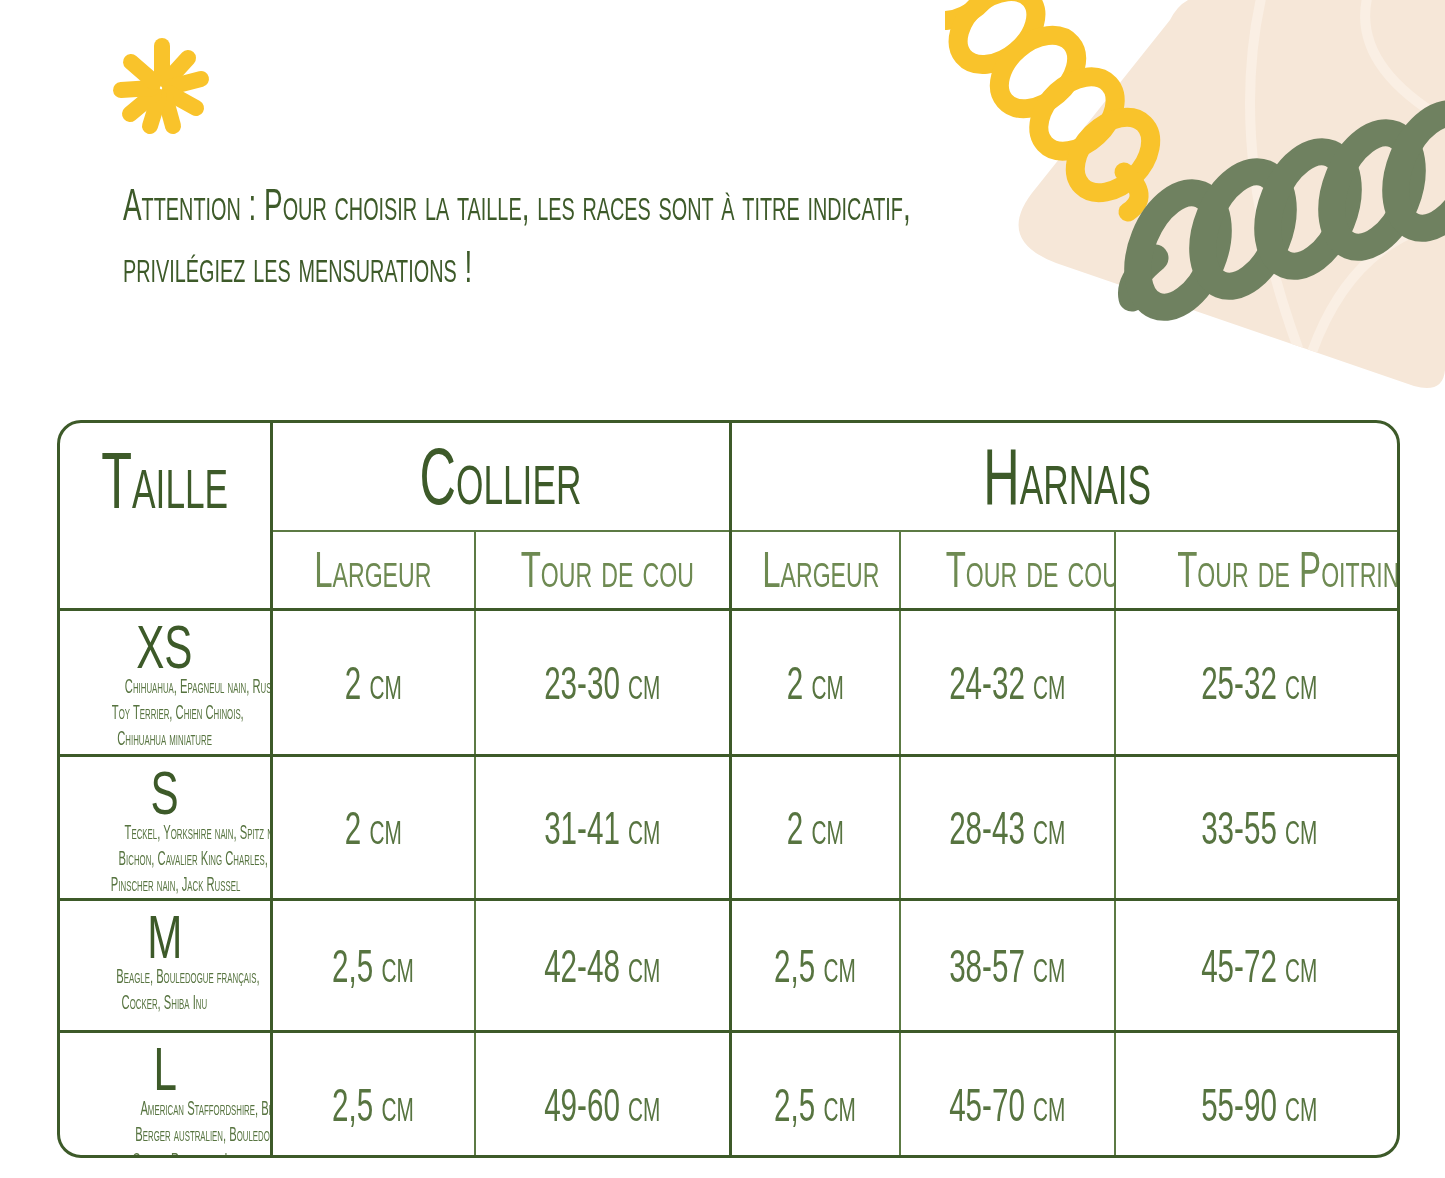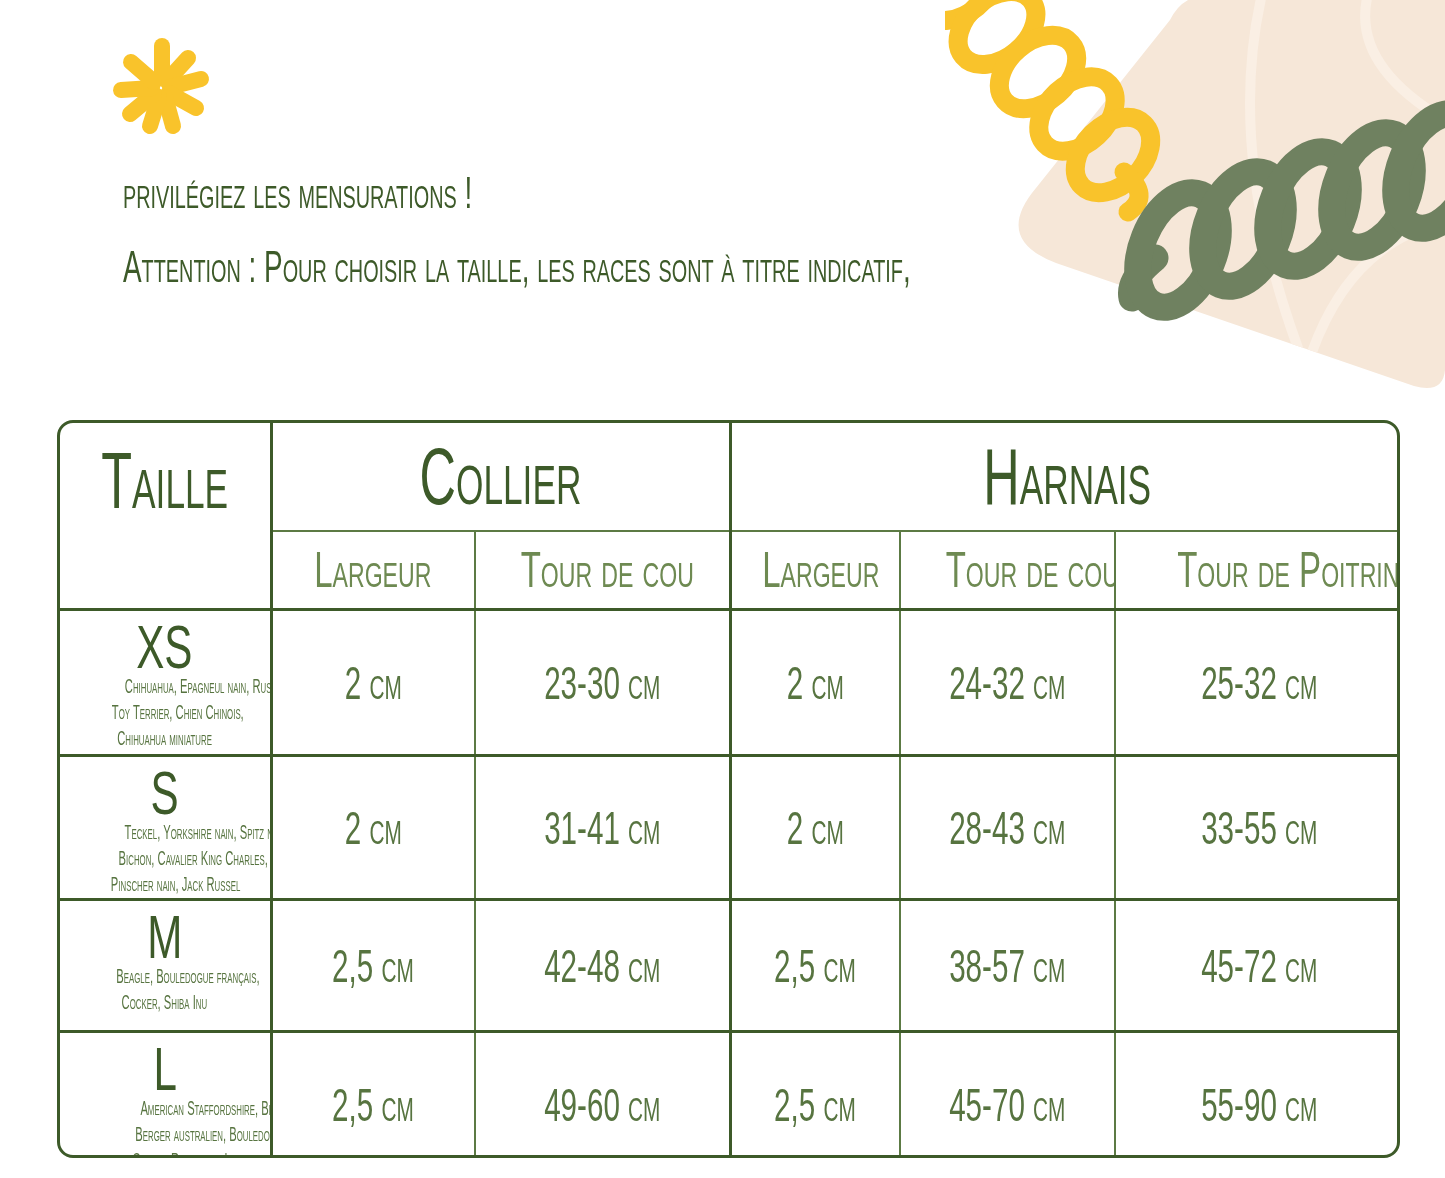--- a/index.html
+++ b/index.html
@@ -38,21 +38,21 @@
     transform:scale(0.62,1);transform-origin:left top;
   }
 
   
   .decor-right{position:absolute;left:945px;top:0;width:500px;height:420px;}
   .decor-asterisk{position:absolute;left:110px;top:38px;width:110px;height:100px;}
 
   
   .table-wrap{
     position:absolute;left:57px;top:420px;width:1343px;height:738px;
-    border:3px solid var(--dark);border-radius:16px;overflow:hidden;
+    border:3px solid var(--dark);border-radius:24px;overflow:hidden;
     background:#fff;
   }
   table{width:100%;height:100%;border-collapse:collapse;table-layout:fixed;}
   td{
     padding:0;text-align:center;vertical-align:middle;overflow:hidden;
   }
   .bl-major{border-left:3px solid var(--dark);}
   .bl-minor{border-left:2px solid var(--minor);}
   .bb-major{border-bottom:3px solid var(--dark);}
   .bb-minor{border-bottom:2px solid var(--minor);margin-top:32px;}
@@ -132,22 +132,22 @@
     <line x1="59" y1="55" x2="86" y2="70"></line>
     <line x1="55" y1="59" x2="63" y2="88"></line>
     <line x1="49" y1="59" x2="40" y2="88"></line>
     <line x1="44" y1="56" x2="20" y2="76"></line>
     <line x1="42" y1="50" x2="11" y2="52"></line>
     <line x1="44" y1="44" x2="21" y2="24"></line>
   </g>
 </svg>
 
 <div class="page-header">
+  <div class="subtitle first"><span class="cond t-sub">Attention : Pour choisir la taille, les races sont à titre indicatif,</span></div>
   <div class="subtitle"><span class="cond t-sub">privilégiez les mensurations !</span></div>
-  <div class="subtitle first"><span class="cond t-sub">Attention : Pour choisir la taille, les races sont à titre indicatif,</span></div>
 </div>
 
 <div class="table-wrap">
 <table>
   <colgroup>
     <col style="width:211px">
         <col style="width:204px">
         <col style="width:255px">
     <col style="width:170px">
         <col style="width:215px">

